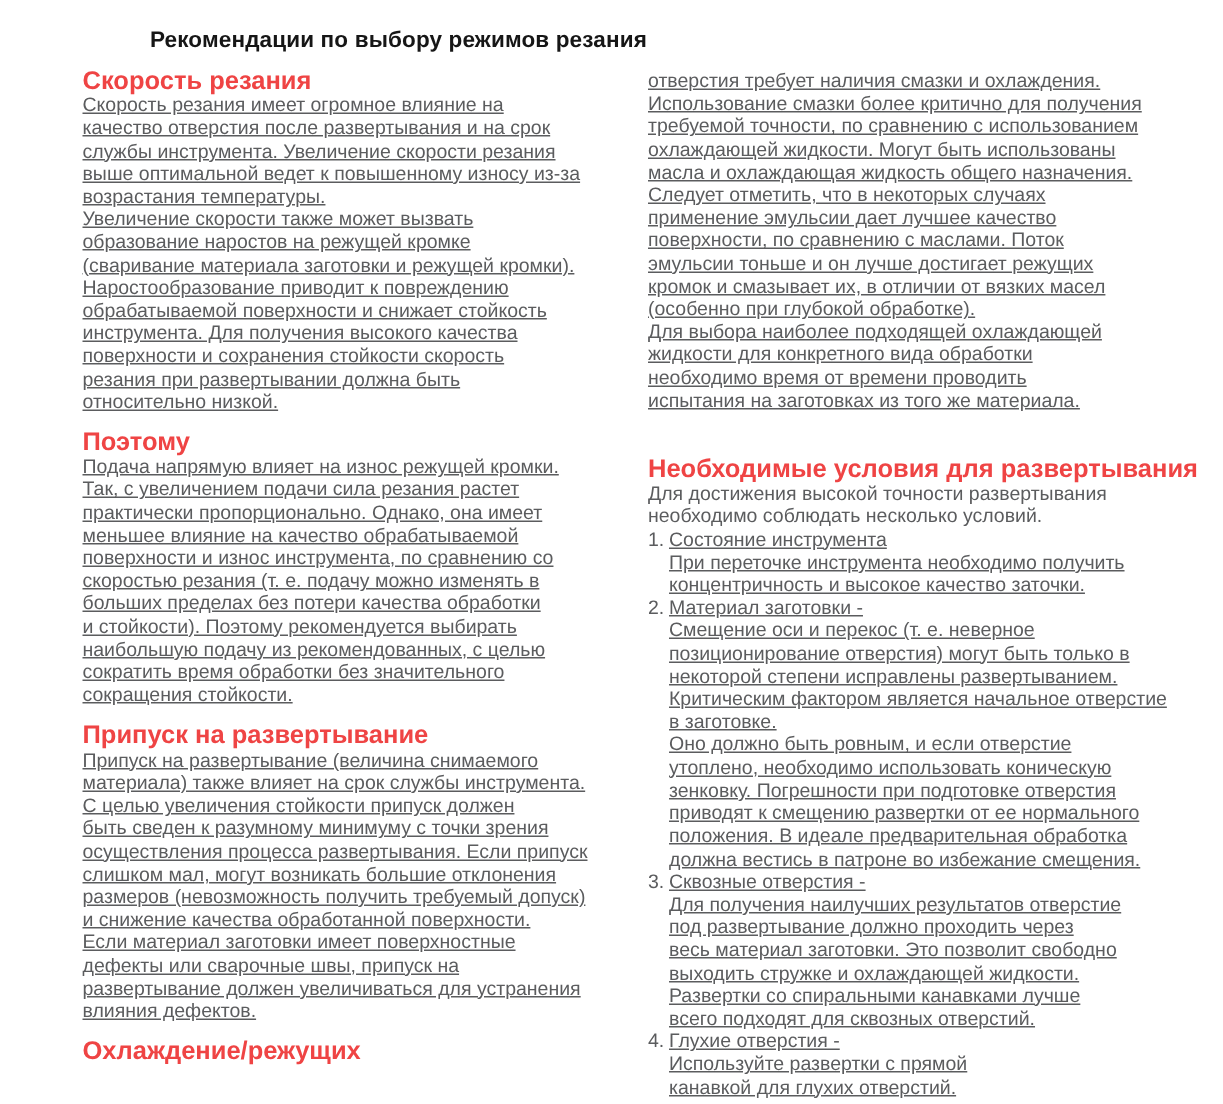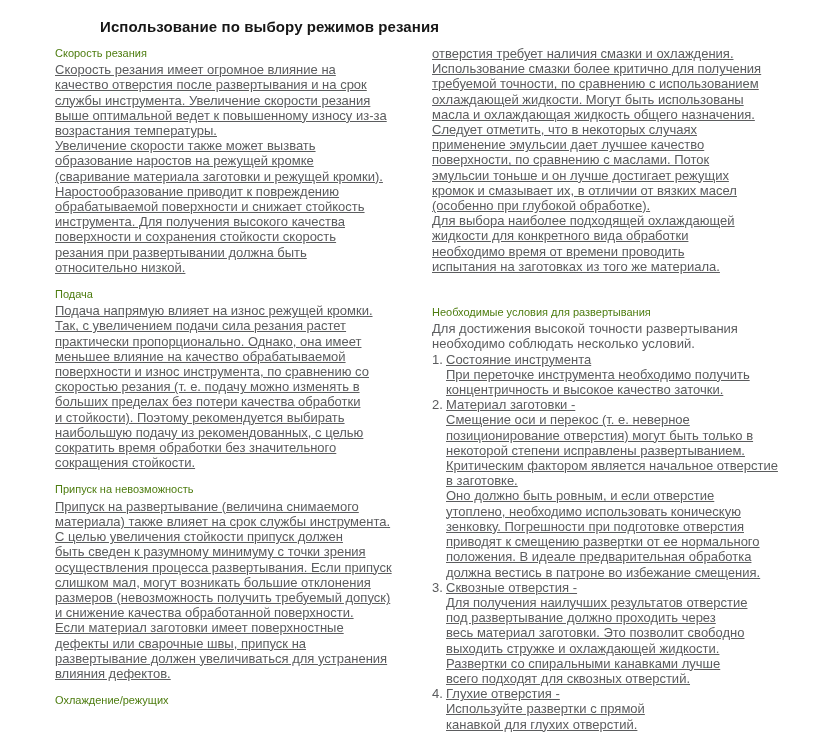--- a/index.html
+++ b/index.html
@@ -24,74 +24,74 @@
     position: absolute;
     top: 46px;
     font-size: 13px;
     line-height: 15.2px;
     color: #5b5c5e;
   }
   .col-left  { left: 55px;  width: 372px; }
   .col-right { left: 432px; width: 380px; }
   .sec { margin-bottom: 12px; }
   .sec-heading {
-    font-size: 11px;
-    font-weight: normal;
-    color: #4d7c0f;
+    font-size: 17px;
+    font-weight: bold;
+    color: #ef4444;
     margin: 0 0 1px 0;
   }
   .body-text { white-space: pre-line; text-decoration: underline; }
   .conditions { margin-top: 31px; }
   .conditions .intro { white-space: pre-line; }
   .items { margin-top: 0; }
   .item { display: flex; align-items: flex-start; }
   .item-number { flex: 0 0 14px; width: 14px; }
   .item-text { flex: 1; white-space: pre-line; text-decoration: underline; }
 </style>
 </head>
 <body>
 
 <div class="page">
 
-  <h1 class="doc-title">Использование по выбору режимов резания</h1>
+  <h1 class="doc-title">Рекомендации по выбору режимов резания</h1>
 
   <div class="col col-left">
     <div class="sec">
       <h2 class="sec-heading">Скорость резания</h2>
       <div class="body-text">Скорость резания имеет огромное влияние на
 качество отверстия после развертывания и на срок
 службы инструмента. Увеличение скорости резания
 выше оптимальной ведет к повышенному износу из-за
 возрастания температуры.
 Увеличение скорости также может вызвать
 образование наростов на режущей кромке
 (сваривание материала заготовки и режущей кромки).
 Наростообразование приводит к повреждению
 обрабатываемой поверхности и снижает стойкость
 инструмента. Для получения высокого качества
 поверхности и сохранения стойкости скорость
 резания при развертывании должна быть
 относительно низкой.</div>
     </div>
     <div class="sec">
-      <h2 class="sec-heading">Подача</h2>
+      <h2 class="sec-heading">Поэтому</h2>
       <div class="body-text">Подача напрямую влияет на износ режущей кромки.
 Так, с увеличением подачи сила резания растет
 практически пропорционально. Однако, она имеет
 меньшее влияние на качество обрабатываемой
 поверхности и износ инструмента, по сравнению со
 скоростью резания (т. е. подачу можно изменять в
 больших пределах без потери качества обработки
 и стойкости). Поэтому рекомендуется выбирать
 наибольшую подачу из рекомендованных, с целью
 сократить время обработки без значительного
 сокращения стойкости.</div>
     </div>
     <div class="sec">
-      <h2 class="sec-heading">Припуск на невозможность</h2>
+      <h2 class="sec-heading">Припуск на развертывание</h2>
       <div class="body-text">Припуск на развертывание (величина снимаемого
 материала) также влияет на срок службы инструмента.
 С целью увеличения стойкости припуск должен
 быть сведен к разумному минимуму с точки зрения
 осуществления процесса развертывания. Если припуск
 слишком мал, могут возникать большие отклонения
 размеров (невозможность получить требуемый допуск)
 и снижение качества обработанной поверхности.
 Если материал заготовки имеет поверхностные
 дефекты или сварочные швы, припуск на

